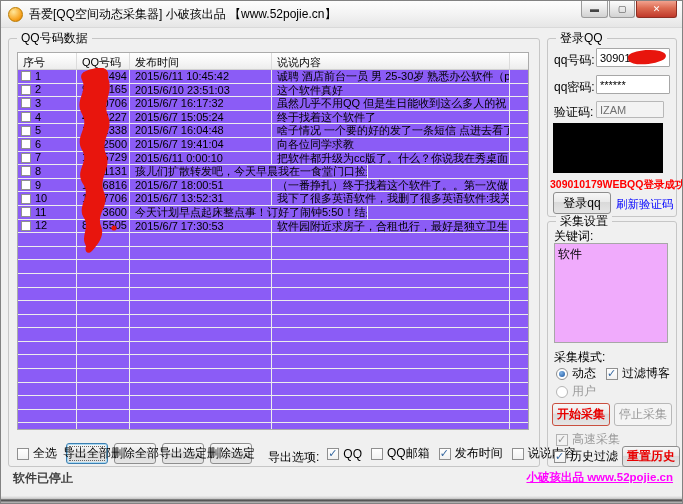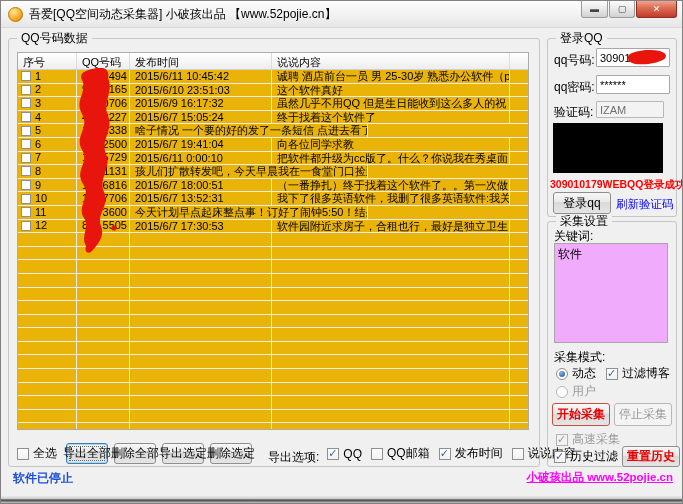--- a/index.html
+++ b/index.html
@@ -23,21 +23,21 @@
   .win-btn.close{width:41px;background:linear-gradient(#f2a28e,#dc6a51 45%,#c0392b);color:#fff;border-color:#8e2f23;}
   .win-btn .glyph{line-height:1;}
   
   .client{position:absolute;top:27px;left:0;right:0;bottom:0;}
   .groupbox{position:absolute;border:1px solid #c6c6c6;border-radius:3px;box-sizing:border-box;}
   .group-label{position:absolute;top:-8px;left:8px;background:#f0f0f0;padding:0 4px;font-size:12px;color:#000;line-height:14px;}
   #grp-data{left:7px;top:10px;width:532px;height:429px;}
   #grp-login{left:546px;top:10px;width:130px;height:179px;}
   #grp-collect{left:546px;top:193px;width:130px;height:246px;}
   
-  .listview{position:absolute;left:8px;top:13px;width:512px;height:378px;background:#eab308;
+  .listview{position:absolute;left:8px;top:13px;width:512px;height:378px;background:#8b5cf6;
             border:1px solid #ababab;box-sizing:border-box;overflow:hidden;}
   .lv-header{display:flex;height:17px;background:linear-gradient(#ffffff,#f6f6f6 55%,#ededed);
              border-bottom:1px solid #d0d0d0;box-sizing:border-box;}
   .hc{font-size:11px;color:#000;padding:2px 0 0 5px;border-right:1px solid #dcdcdc;
       box-sizing:border-box;white-space:nowrap;overflow:hidden;}
   .w1{width:59px}.w2{width:53px}.w3{width:142px}.w4{width:238px}.w5{flex:1;border-right:none}
   .lv-row{display:flex;height:13.6px;}
   .cell{font-size:11px;line-height:13px;color:#000;padding-left:5px;
         border-right:1px solid #ececec;border-bottom:1px solid #ececec;
         box-sizing:border-box;white-space:nowrap;overflow:hidden;}
@@ -165,21 +165,21 @@
             <div class="lv-row">
               <span class="cell c-idx">
                 <span class="rowcb"></span>
                 <span>3</span>
               </span>
               <span class="cell c-qq">
                 <span>2</span>
                 <span class="qq-gap"></span>
                 <span>50706</span>
               </span>
-              <span class="cell c-time">2015/6/9 16:17:32</span>
+              <span class="cell c-time">2015/6/7 16:17:32</span>
               <span class="cell c-content">虽然几乎不用QQ 但是生日能收到这么多人的祝</span>
               <span class="cell c-tail"></span>
             </div>
             <div class="lv-row">
               <span class="cell c-idx">
                 <span class="rowcb"></span>
                 <span>4</span>
               </span>
               <span class="cell c-qq">
                 <span>4</span>
@@ -193,20 +193,21 @@
             <div class="lv-row">
               <span class="cell c-idx">
                 <span class="rowcb"></span>
                 <span>5</span>
               </span>
               <span class="cell c-qq">
                 <span>1</span>
                 <span class="qq-gap"></span>
                 <span>81338</span>
               </span>
+              <span class="cell c-time">2015/6/7 16:04:48</span>
               <span class="cell c-content">啥子情况 一个要的好的发了一条短信 点进去看了，无缘无...</span>
               <span class="cell c-tail"></span>
             </div>
             <div class="lv-row">
               <span class="cell c-idx">
                 <span class="rowcb"></span>
                 <span>6</span>
               </span>
               <span class="cell c-qq">
                 <span>1</span>
@@ -495,18 +496,18 @@
         <span style="margin-left:4px">高速采集</span>
       </div>
 
       <div class="row-line" style="left:6px;top:224px">
         <span class="cbx" data-checked="true"></span>
         <span style="margin-left:4px;white-space:nowrap">历史过滤</span>
         <div class="btn red" style="width:58px;height:21px;margin-left:4px">重置历史</div>
       </div>
     </div>
 
-    <span class="status-left" style="color:#1d4ed8">软件已停止</span>
+    <span class="status-left" style="color:#404040">软件已停止</span>
     <a href="#" class="status-right" style="color:#ff00ff">小破孩出品 www.52pojie.cn</a>
   </div>
 
   <div class="bottom-frame"></div>
 </div>
 
 </body></html>

